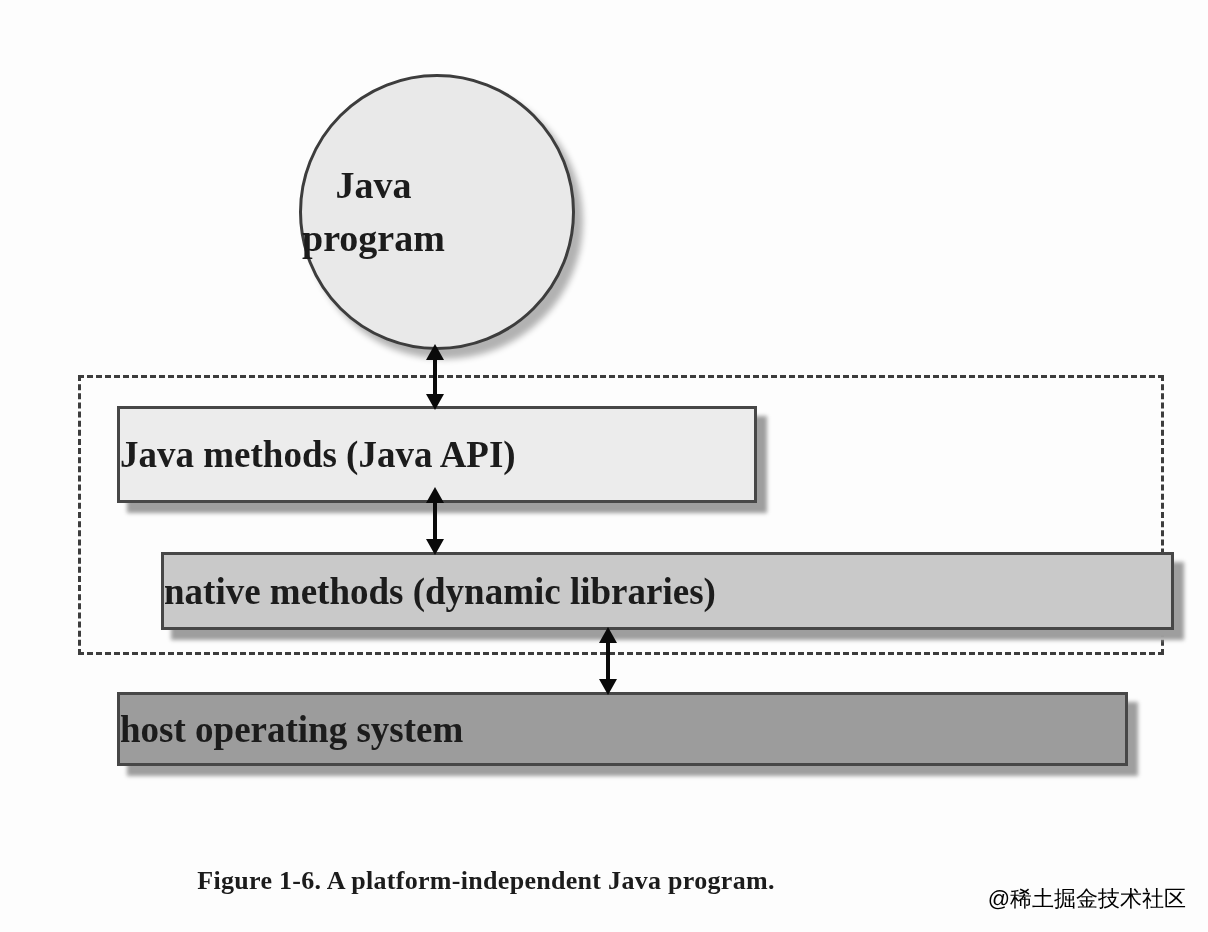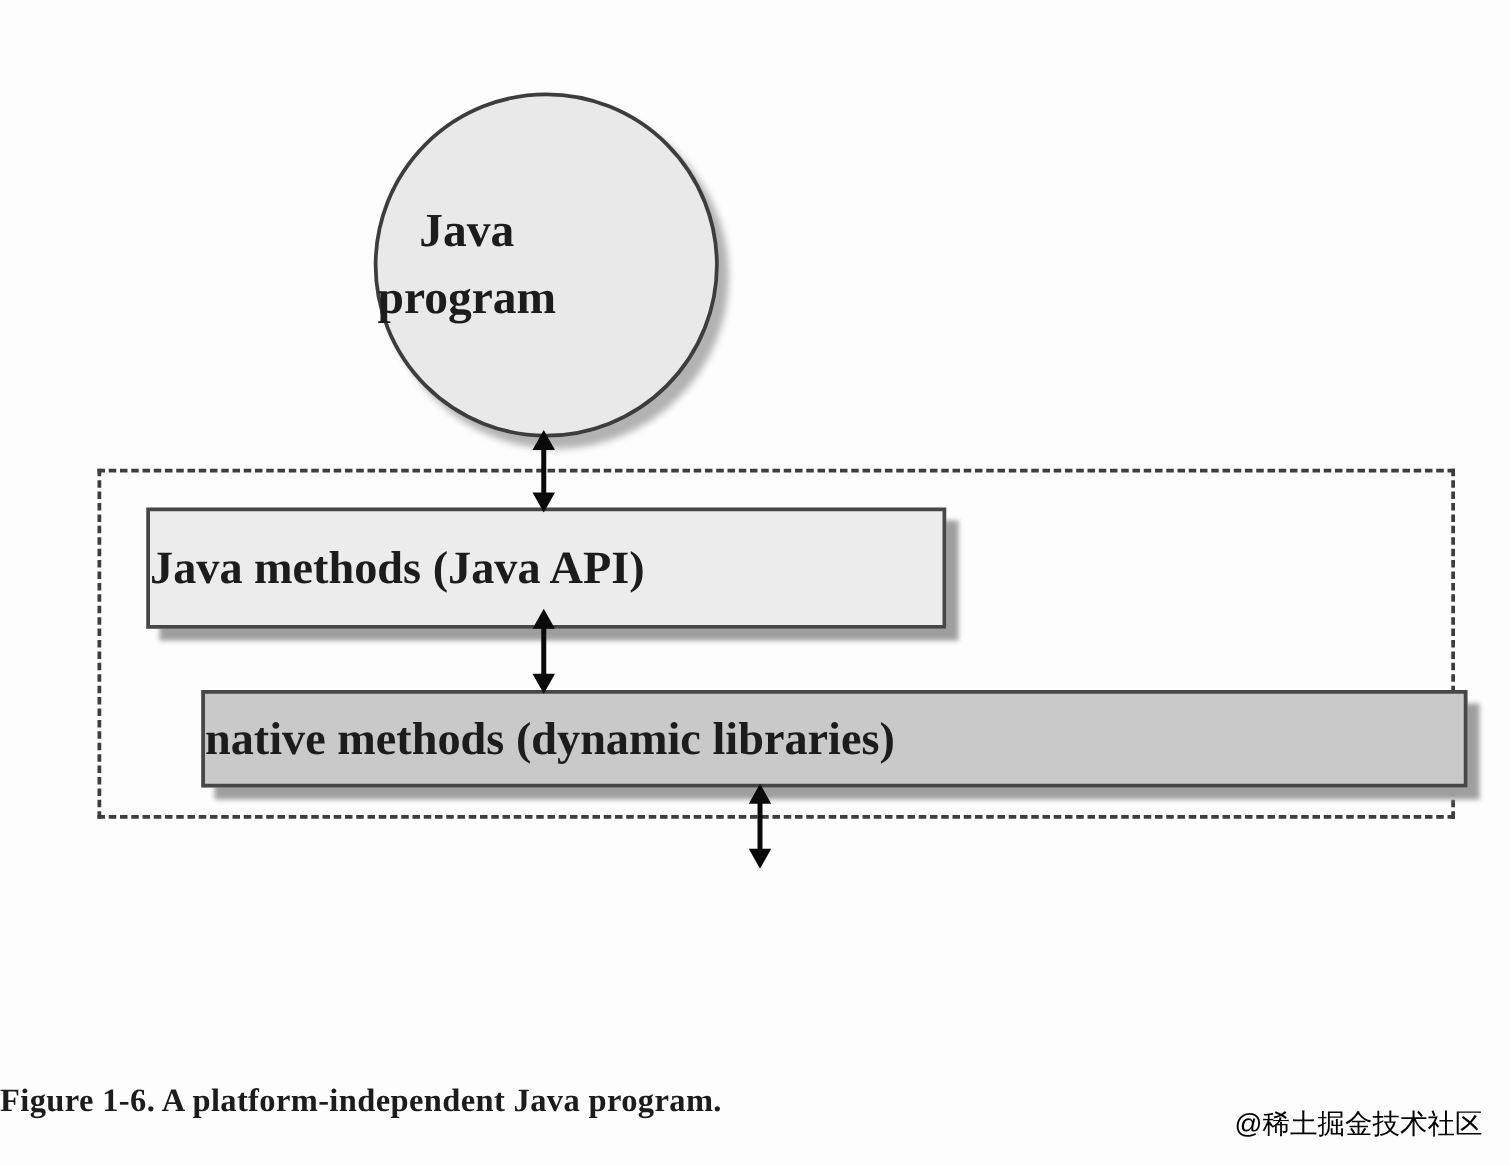--- a/index.html
+++ b/index.html
@@ -75,20 +75,21 @@
   }
   .arrow {
     position: absolute;
     z-index: 4;
   }
   #caption {
     position: absolute;
     left: 0;
     top: 866px;
     width: 972px;
+    text-align: center;
     font-size: 26px;
     font-weight: 600;
     letter-spacing: 0.3px;
   }
   #watermark {
     position: absolute;
     right: 22px;
     top: 884px;
     font-size: 22px;
     color: #000000;
@@ -127,18 +128,21 @@
   <div class="node bar" id="native-methods-box" style="background: rgb(201, 201, 201);">
     <span>native methods (dynamic libraries)</span>
   </div>
 
   <svg class="arrow" style="left:594px; top:627px;" width="28" height="68" viewBox="0 0 28 68">
     <line x1="14" y1="10" x2="14" y2="58" stroke="#0a0a0a" stroke-width="4"></line>
     <polygon points="14,0 23,16 5,16" fill="#0a0a0a"></polygon>
     <polygon points="14,68 23,52 5,52" fill="#0a0a0a"></polygon>
   </svg>
 
+  <div class="node bar" id="host-os-box" style="background: rgb(156, 156, 156);">
+    <span>host operating system</span>
+  </div>
 
   <div id="caption">Figure 1-6. A platform-independent Java program.</div>
 
   <div id="watermark">@稀土掘金技术社区</div>
 
 </div>
 
 </body></html>

